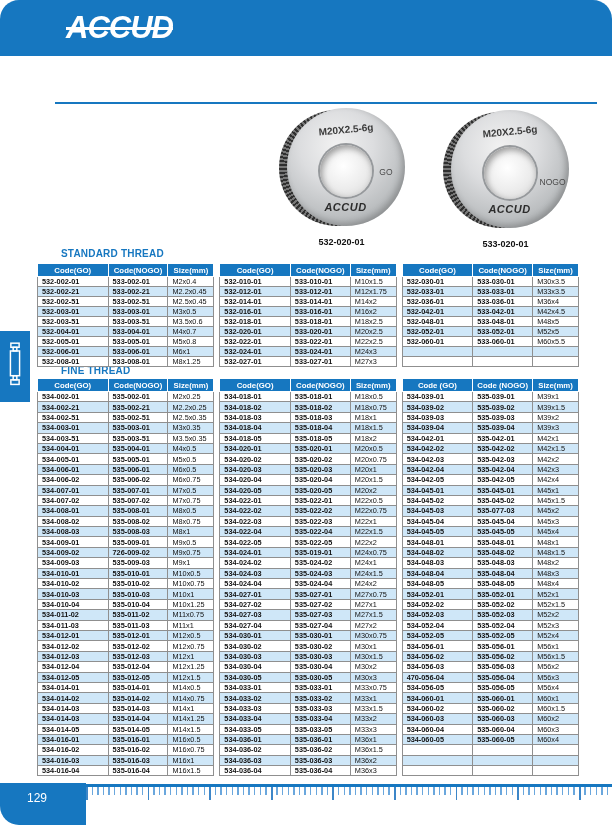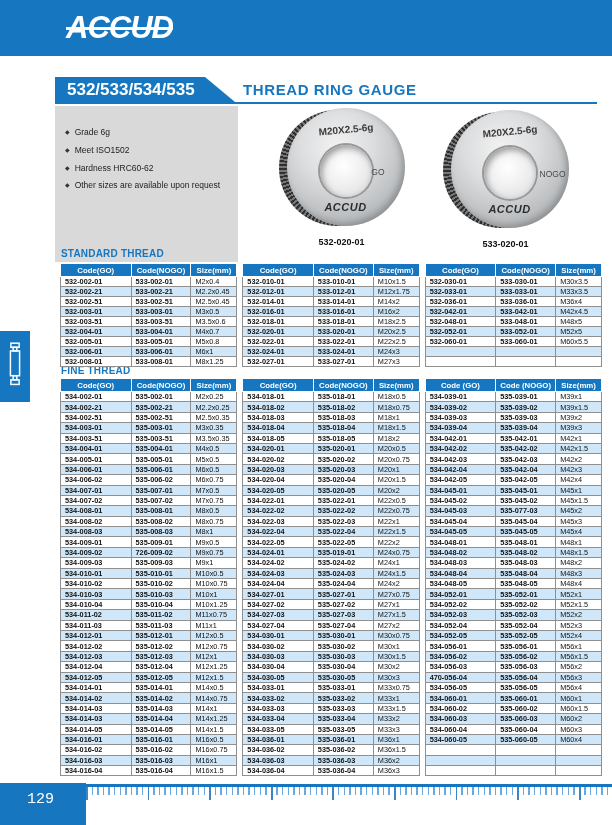--- a/index.html
+++ b/index.html
@@ -2,21 +2,21 @@
 <html><head>
 <meta charset="utf-8">
 <style>
   :root{
     --blue:#1677c0;
     --row-blue:#cfe7f8;
     --panel-gray:#d9d9d9;
   }
   html,body{margin:0;padding:0;background:#fff;}
   .page{position:relative;width:612px;height:825px;background:#fff;overflow:hidden;
-        font-family:"Liberation Sans",sans-serif;color:#111;}
+        font-family:"Liberation Sans",sans-serif;color:#111;border-radius:19px;}
 
   
   .top-banner{position:absolute;left:0;top:0;width:612px;height:56px;background:var(--blue);}
   .logo{position:absolute;left:66px;top:10px;color:#fff;font-size:31px;font-weight:bold;
         font-style:italic;letter-spacing:-1px;text-decoration:line-through;text-decoration-thickness:3px;}
 
   
   .model-tab{position:absolute;left:55px;top:77px;width:180px;height:25px;background:var(--blue);
         clip-path:polygon(0 0,150px 0,100% 100%,0 100%);color:#fff;font-size:17px;font-weight:bold;
         line-height:25px;padding-left:12px;box-sizing:border-box;}
@@ -42,87 +42,65 @@
          background:repeating-conic-gradient(#2f2f2f 0 2deg,#777 2deg 4deg);}
   .face{position:absolute;left:8px;top:0;width:118px;height:118px;border-radius:50%;
         background:radial-gradient(circle at 42% 32%,#f2f2f2 0%,#dcdddf 35%,#b9bcbe 70%,#a5a8aa 100%);
         box-shadow:inset -3px -3px 6px rgba(0,0,0,.22);}
   .hole{position:absolute;left:50%;top:53%;transform:translate(-50%,-50%);width:52px;height:52px;border-radius:50%;
         background:radial-gradient(circle at 45% 40%,#fff 0%,#ececec 55%,#d2d2d2 100%);
         box-shadow:inset 2px 3px 6px rgba(0,0,0,.35),0 0 0 2px #96999c;}
   .marking{position:absolute;top:16px;width:100%;text-align:center;font-size:10px;font-weight:bold;
            color:#3a3a3a;transform:rotate(-5deg);}
   .side-label{position:absolute;top:50%;font-size:8.5px;color:#4a4a4a;}
-  #ring-go .side-label{right:20px;}
-  #ring-nogo .side-label{right:3px;}
+  #ring-go .side-label{right:12px;}
+  #ring-nogo .side-label{right:3px;margin-top:8px;}
   .ring-brand{position:absolute;bottom:13px;width:100%;text-align:center;font-weight:bold;font-style:italic;
               font-size:11px;color:#2c2c2c;letter-spacing:.5px;}
   .caption{margin-top:9px;font-size:9px;font-weight:bold;color:#111;}
 
   
-  .tables{position:absolute;left:60px;width:542px;display:flex;gap:5px;}
+  .tables{position:absolute;left:37px;width:542px;display:flex;gap:5px;}
   #standard-tables{top:263px;}
   #fine-tables{top:378px;}
   table.gauge{flex:1;border-collapse:collapse;table-layout:fixed;border:1px solid #4a4a4a;background:#fff;}
   table.gauge th{background:var(--blue);color:#fff;font-size:7.8px;font-weight:bold;text-align:center;
                  height:12px;border:1px solid #fff;padding:0;}
   table.gauge td{font-size:7.3px;padding:0 0 0 4px;border:1px solid #8f8f8f;white-space:nowrap;
                  overflow:hidden;color:#111;}
   #standard-tables td{height:8.6px;}
   #fine-tables td{height:9.4px;}
   table.gauge td.c0,table.gauge td.c1{font-weight:bold;}
   table.gauge tbody tr:nth-child(even){background:var(--row-blue);}
 
   
   .side-tab{position:absolute;left:0;top:331px;width:30px;height:71px;background:var(--blue);
             display:flex;align-items:center;justify-content:center;}
 
   
   .page-num-box{position:absolute;left:0;top:783px;width:86px;height:42px;background:var(--blue);}
-  .page-num{color:#fff;font-size:15px;padding:8px 17px 0 27px;font-family:Liberation Mono, monospace;}
+  .page-num{color:#fff;font-size:12px;padding:8px 17px 0 27px;}
   .ruler{position:absolute;left:86px;top:784px;width:526px;height:18px;}
   .ruler-bar{height:3px;background:var(--blue);}
   .ticks-minor{position:absolute;top:3px;left:0;width:100%;height:8px;
        background:repeating-linear-gradient(90deg,#6aa7dd 0 1.4px,transparent 1.4px 5.6px);}
   .ticks-major{position:absolute;top:3px;left:0;width:100%;height:13px;
        background:repeating-linear-gradient(90deg,#3c86c8 0 1.8px,transparent 1.8px 61.6px);}
 </style>
 </head>
 <body>
 
 <div class="page">
 
   <div class="top-banner">
     <div class="logo">ACCUD</div>
   </div>
 
-  <div class="model-tab">532/533/534/535</div>
-  <div class="page-title">THREAD RING GAUGE</div>
   <div class="title-underline"></div>
 
-  <div class="feature-box">
-    <ul class="feature-list">
-      <li>
-          <span class="bullet">◆</span>
-          <span>Grade 6g</span>
-        </li>
-      <li>
-          <span class="bullet">◆</span>
-          <span>Meet ISO1502</span>
-        </li>
-      <li>
-          <span class="bullet">◆</span>
-          <span>Hardness HRC60-62</span>
-        </li>
-      <li>
-          <span class="bullet">◆</span>
-          <span>Other sizes are available upon request</span>
-        </li>
-    </ul>
-  </div>
 
   <div class="rings">
     <figure class="ring-fig" id="ring-go" style="margin:0;">
       <div class="ring-wrap">
         <div class="knurl"></div>
         <div class="face">
           <div class="marking">M20X2.5-6g</div>
           <div class="hole"></div>
           <div class="side-label">GO</div>
           <div class="ring-brand">ACCUD</div>

